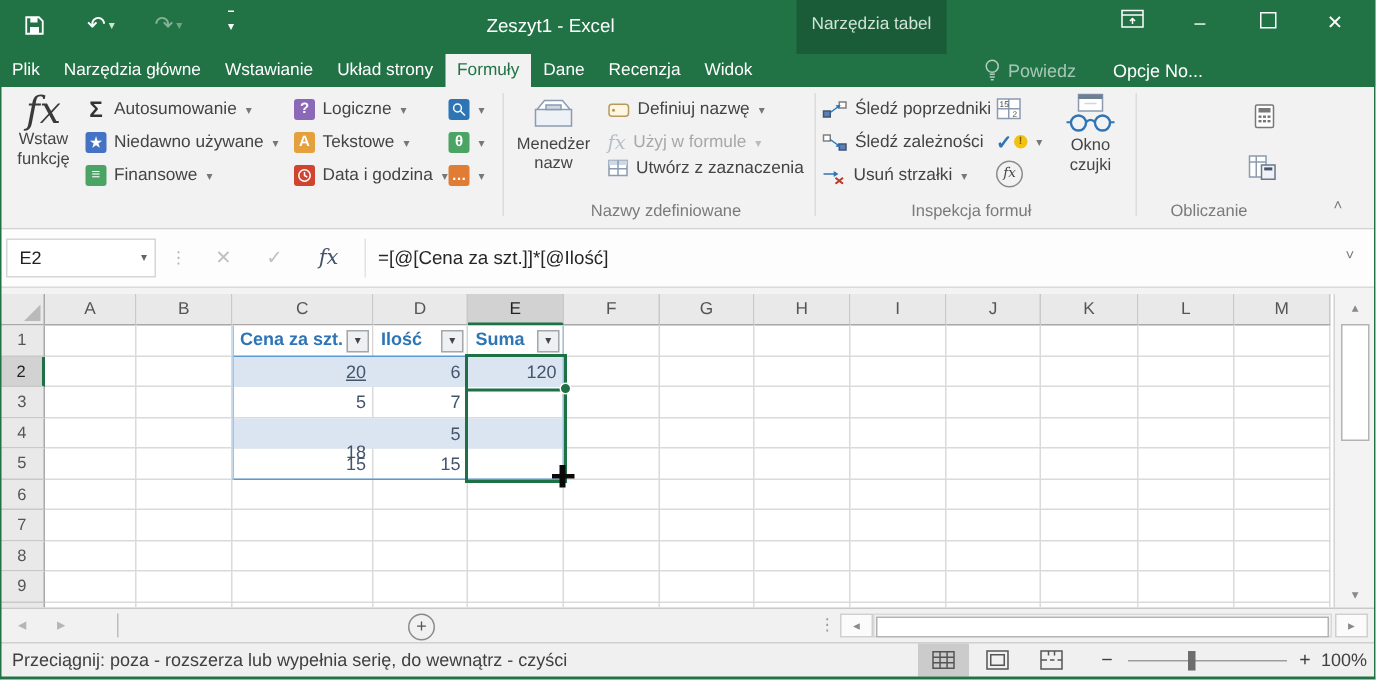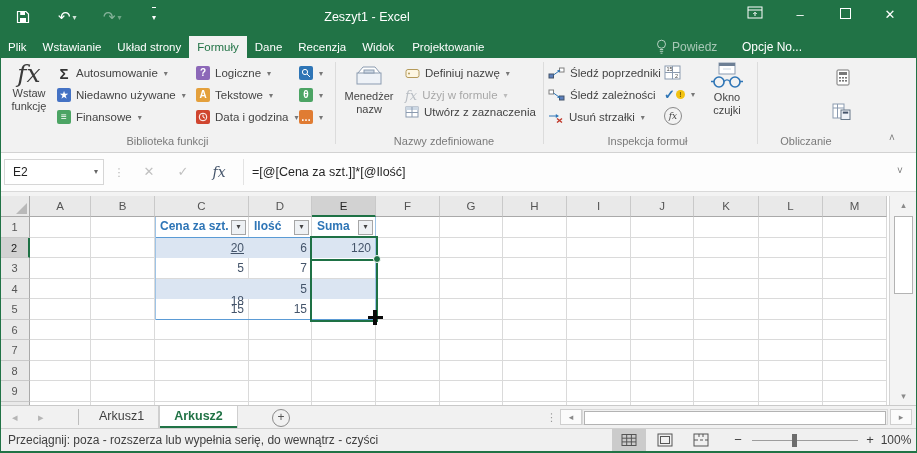--- a/index.html
+++ b/index.html
@@ -133,40 +133,41 @@
   <div id="titlebar">
     <span class="qat" style="left:16px;top:10px"><svg width="14" height="14" viewBox="0 0 14 14">
           <path d="M1.5 1.5 H10 L12.5 4 V12.5 H1.5 Z" fill="none" stroke="#fff" stroke-width="1.2"></path>
           <rect x="4.2" y="2" width="4.8" height="3" fill="#fff"></rect>
           <rect x="4" y="8" width="6" height="4.2" fill="#fff"></rect>
         </svg></span>
     <span class="qat" style="left:58px"><span>↶</span><span class="qdd">▾</span></span>
     <span class="qat dim" style="left:103px"><span>↷</span><span class="qdd">▾</span></span>
     <span class="qat" style="left:152px;top:7px;border-top:1px solid #fff;font-size:8px;padding-top:1px"><span>▾</span></span>
     <div id="title">Zeszyt1 - Excel</div>
+    <div id="ctxblock">Narzędzia tabel</div>
     <div class="winbtn" style="left:733px"><svg width="16" height="13" viewBox="0 0 16 13">
           <rect x="1" y="1" width="14" height="11" fill="none" stroke="#fff"></rect>
           <line x1="1" y1="4" x2="15" y2="4" stroke="#fff"></line>
           <path d="M8 10 V6.5 M6.3 8 L8 6.3 L9.7 8" stroke="#fff" fill="none"></path>
         </svg></div>
     <div class="winbtn" style="left:778px">–</div>
     <div class="winbtn" style="left:823px"><span id="maxbox"></span></div>
     <div class="winbtn" style="left:868px">✕</div>
   </div>
 
   <div id="tabrow">
     <div id="ribbon-tabs">
         <div class="rtab">Plik</div>
+        <div class="rtab">Narzędzia główne</div>
         <div class="rtab">Wstawianie</div>
         <div class="rtab">Układ strony</div>
         <div class="rtab active">Formuły</div>
         <div class="rtab">Dane</div>
         <div class="rtab">Recenzja</div>
         <div class="rtab">Widok</div>
-        <div class="rtab" style="padding: 0px 10px;">Projektowanie</div>
       </div>
     <div id="tellme">
       <svg width="11" height="16" viewBox="0 0 11 16">
           <circle cx="5.5" cy="5.2" r="4" fill="none" stroke="#fff" stroke-opacity=".65"></circle>
           <path d="M3.8 10.5 h3.4 M3.8 12.3 h3.4 M4.5 14.2 h2" stroke="#fff" stroke-opacity=".65" fill="none"></path>
         </svg>
       <span>Powiedz</span>
     </div>
     <div id="username">Opcje No...</div>
   </div>
@@ -223,21 +224,20 @@
       <span class="dd">▾</span>
     </div>
     <div class="rrow" style="left:299px;top:26px">
       <span class="ibox" style="background:#4ca464">θ</span>
       <span class="dd">▾</span>
     </div>
     <div class="rrow" style="left:299px;top:48px">
       <span class="ibox" style="background:#e07c33;line-height:9px">…</span>
       <span class="dd">▾</span>
     </div>
-    <div class="glabel" style="left:40px;width:255px">Biblioteka funkcji</div>
     <div class="gsep" style="left:335px"></div>
 
     <div class="bigbtn" style="left:340px;top:5px;width:58px">
       <svg width="28" height="24" viewBox="0 0 28 24" style="margin-bottom:3px">
           <path d="M3 10 L8 4 H20 L25 10" fill="#fff" stroke="#8b9bb0"></path>
           <rect x="2" y="10" width="24" height="11" fill="#eef2f7" stroke="#8b9bb0"></rect>
           <rect x="9" y="7" width="10" height="3" fill="#cdd8e4" stroke="#8b9bb0"></rect>
         </svg>
       <span>Menedżer</span>
       <span>nazw</span>
@@ -446,24 +446,20 @@
   <div id="vscroll">
     <div class="sarrow" style="top:4px">▴</div>
     <div id="vthumb"></div>
     <div class="sarrow" style="bottom:4px">▾</div>
   </div>
 
   <div id="sheetbar">
     <div class="snav" style="left:12px">◂</div>
     <div class="snav" style="left:38px">▸</div>
     <div class="abs" style="left:78px;top:3px;width:1px;height:16px;background:#bdbdbd"></div>
-    <div id="stabs">
-        <div class="stab">Arkusz1</div>
-        <div class="stab active">Arkusz2</div>
-      </div>
     <div id="addsheet">+</div>
     <div class="abs" style="left:546px;top:0;color:#9a9a9a;font-size:11px;line-height:22px">⋮</div>
     <div id="hsl">◂</div>
     <div id="htrack">
         <div id="hthumb"></div>
       </div>
     <div id="hsr">▸</div>
   </div>
 
   <div id="statusbar">

